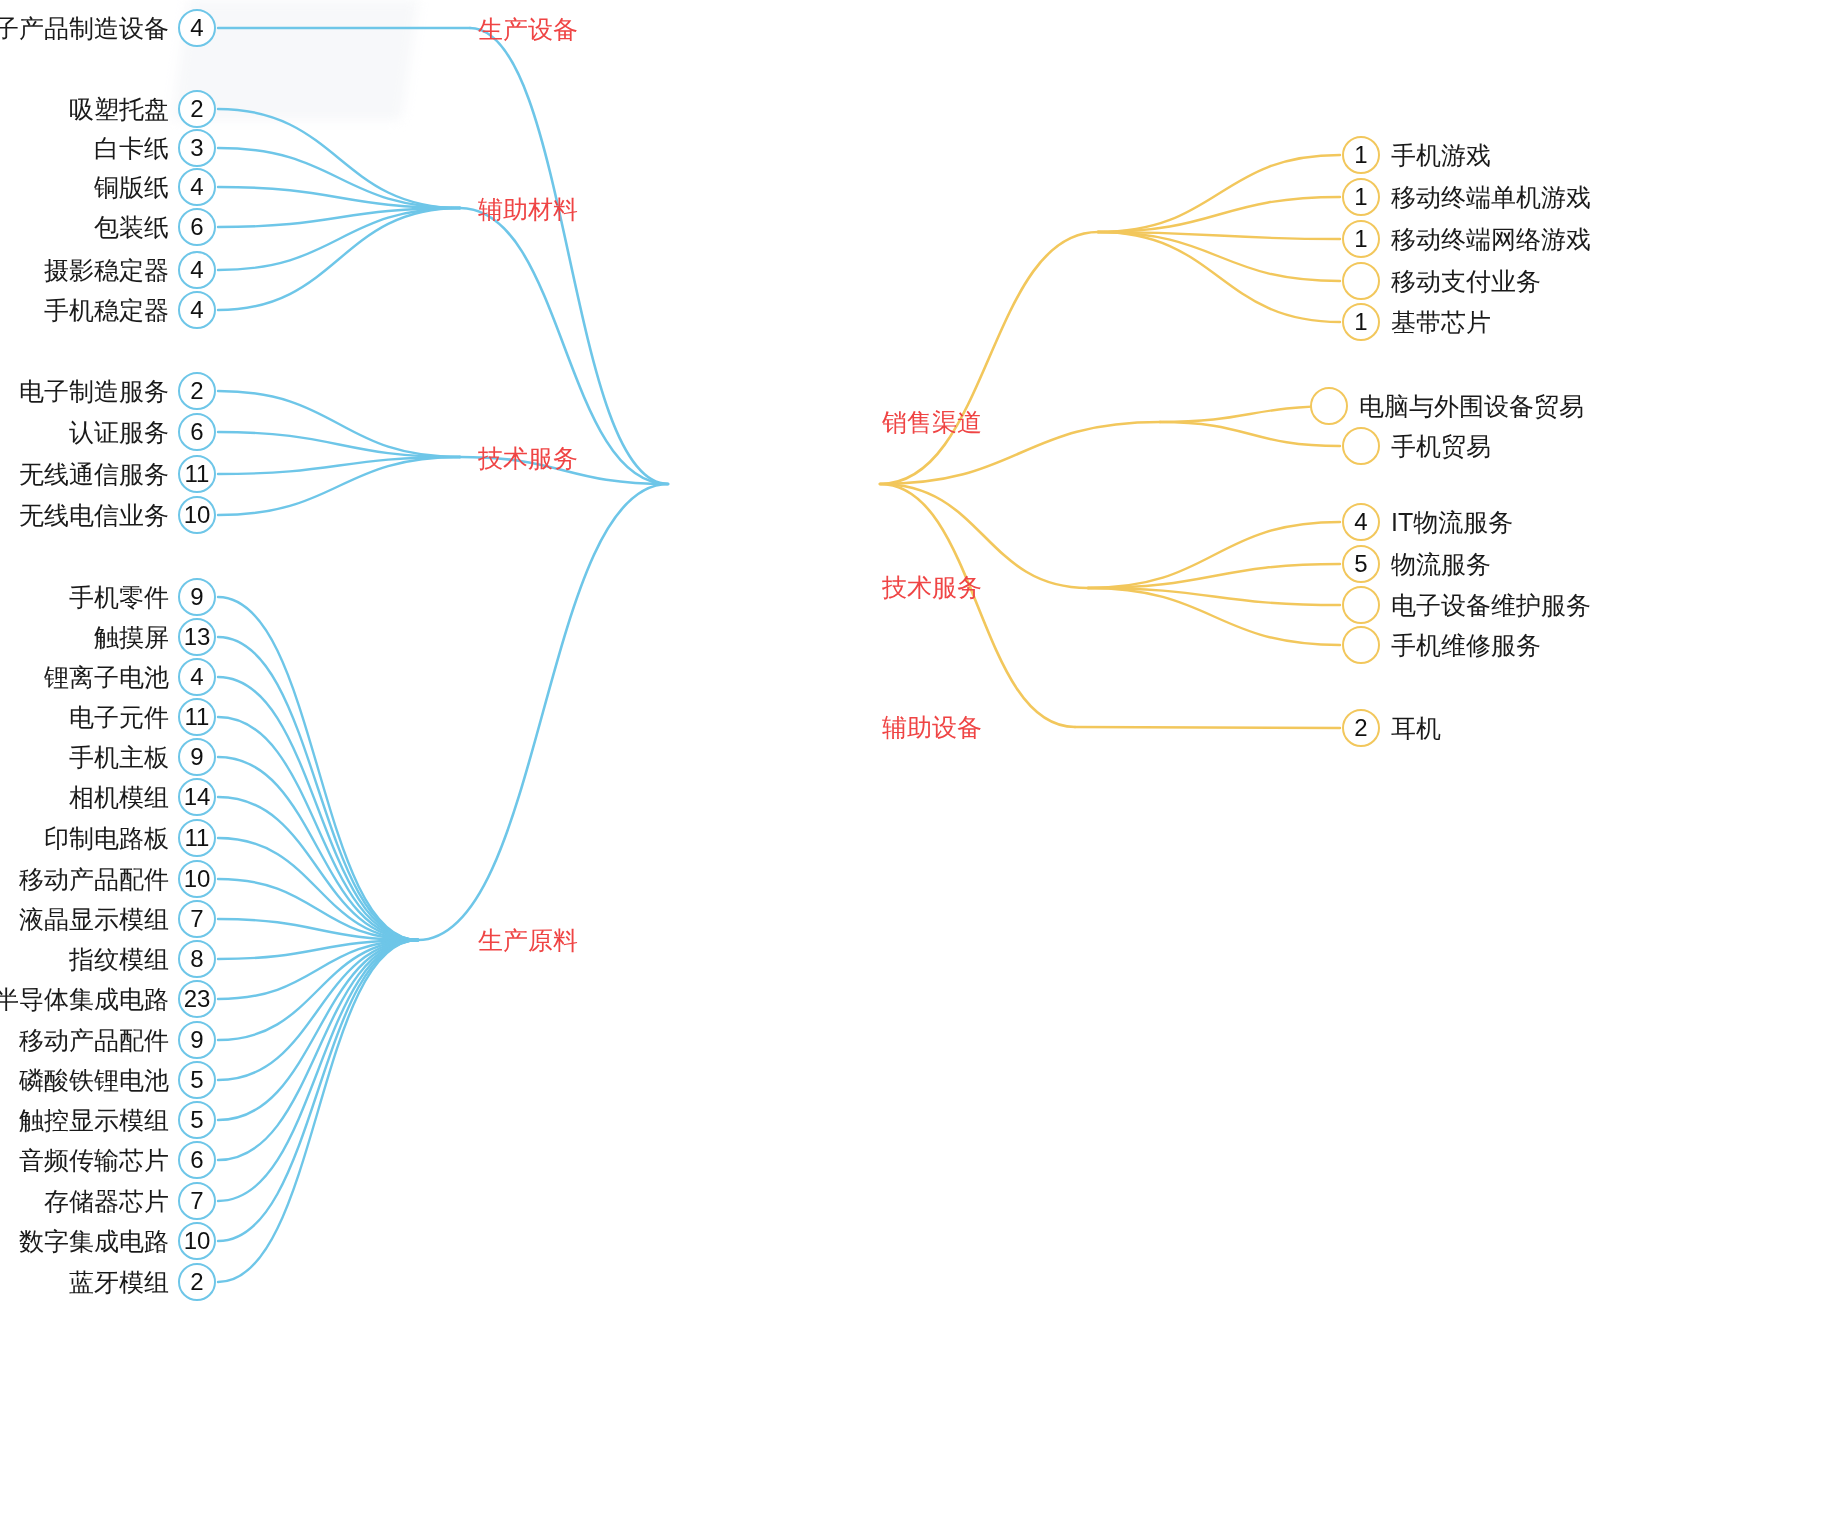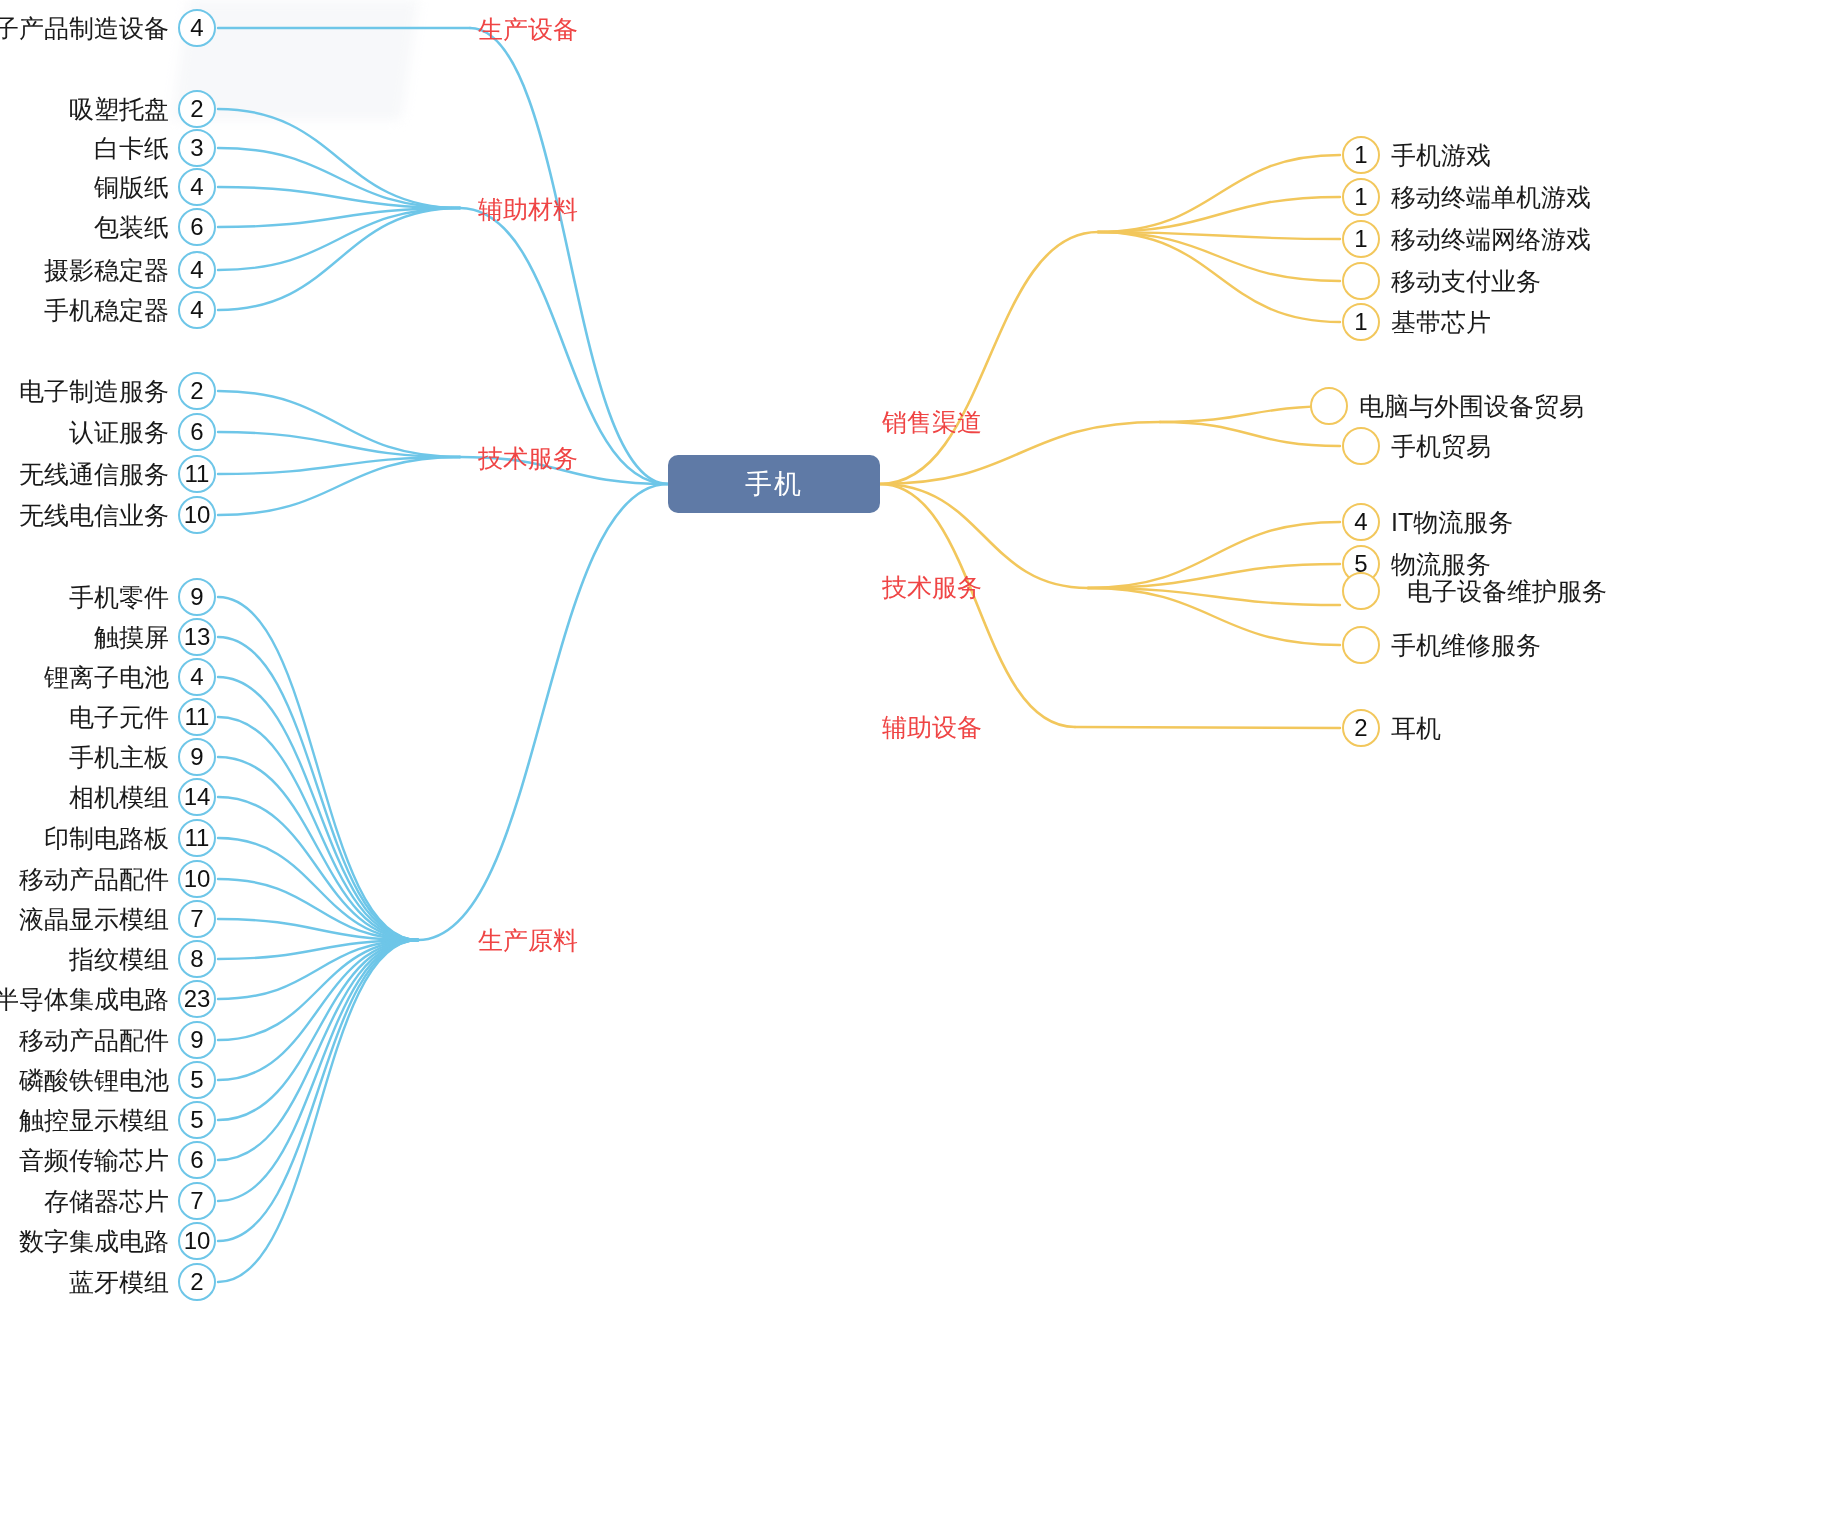--- a/index.html
+++ b/index.html
@@ -92,23 +92,20 @@
       <path d="M 1160 422 C 1250 422, 1250 446, 1340 446" fill="none" stroke="#f2c75c" stroke-width="2.4" stroke-linecap="round"></path>
       <path d="M 880 484 C 984 484, 984 588, 1088 588" fill="none" stroke="#f2c75c" stroke-width="2.6" stroke-linecap="round"></path>
       <path d="M 1088 588 C 1214 588, 1214 522, 1340 522" fill="none" stroke="#f2c75c" stroke-width="2.4" stroke-linecap="round"></path>
       <path d="M 1088 588 C 1214 588, 1214 564, 1340 564" fill="none" stroke="#f2c75c" stroke-width="2.4" stroke-linecap="round"></path>
       <path d="M 1088 588 C 1214 588, 1214 605, 1340 605" fill="none" stroke="#f2c75c" stroke-width="2.4" stroke-linecap="round"></path>
       <path d="M 1088 588 C 1214 588, 1214 645, 1340 645" fill="none" stroke="#f2c75c" stroke-width="2.4" stroke-linecap="round"></path>
       <path d="M 880 484 C 977.5 484, 977.5 727, 1075 727" fill="none" stroke="#f2c75c" stroke-width="2.6" stroke-linecap="round"></path>
       <path d="M 1075 727 C 1207.5 727, 1207.5 728, 1340 728" fill="none" stroke="#f2c75c" stroke-width="2.4" stroke-linecap="round"></path>
     </svg>
 
-  <div id="root-node">
-    <span>手机</span>
-  </div>
 
   <div id="left-layer">
       <div class="branch left-side" style="top: 12px; left: 478px;">生产设备</div>
       <div class="leaf left" style="top: 8px; left: 0px; width: 216px; justify-content: flex-start;">
         <span class="badge blue">4</span>
         <span class="leaf-label">电子产品制造设备</span>
       </div>
       <div class="branch left-side" style="top: 192px; left: 478px;">辅助材料</div>
       <div class="leaf left" style="top: 89px; left: 0px; width: 216px; justify-content: flex-start;">
         <span class="badge blue">2</span>
@@ -257,21 +254,21 @@
       </div>
       <div class="branch right-side" style="top: 570px; left: 832px; width: 150px;">技术服务</div>
       <div class="leaf right" style="top: 502px; left: 1342px;">
         <span class="badge amber">4</span>
         <span class="leaf-label">IT物流服务</span>
       </div>
       <div class="leaf right" style="top: 544px; left: 1342px;">
         <span class="badge amber">5</span>
         <span class="leaf-label">物流服务</span>
       </div>
-      <div class="leaf right" style="top: 571px; left: 1342px; gap: 16px;">
+      <div class="leaf right" style="top: 585px; left: 1342px;">
         <span class="badge amber"></span>
         <span class="leaf-label">电子设备维护服务</span>
       </div>
       <div class="leaf right" style="top: 625px; left: 1342px;">
         <span class="badge amber"></span>
         <span class="leaf-label">手机维修服务</span>
       </div>
       <div class="branch right-side" style="top: 710px; left: 832px; width: 150px;">辅助设备</div>
       <div class="leaf right" style="top: 708px; left: 1342px;">
         <span class="badge amber">2</span>

